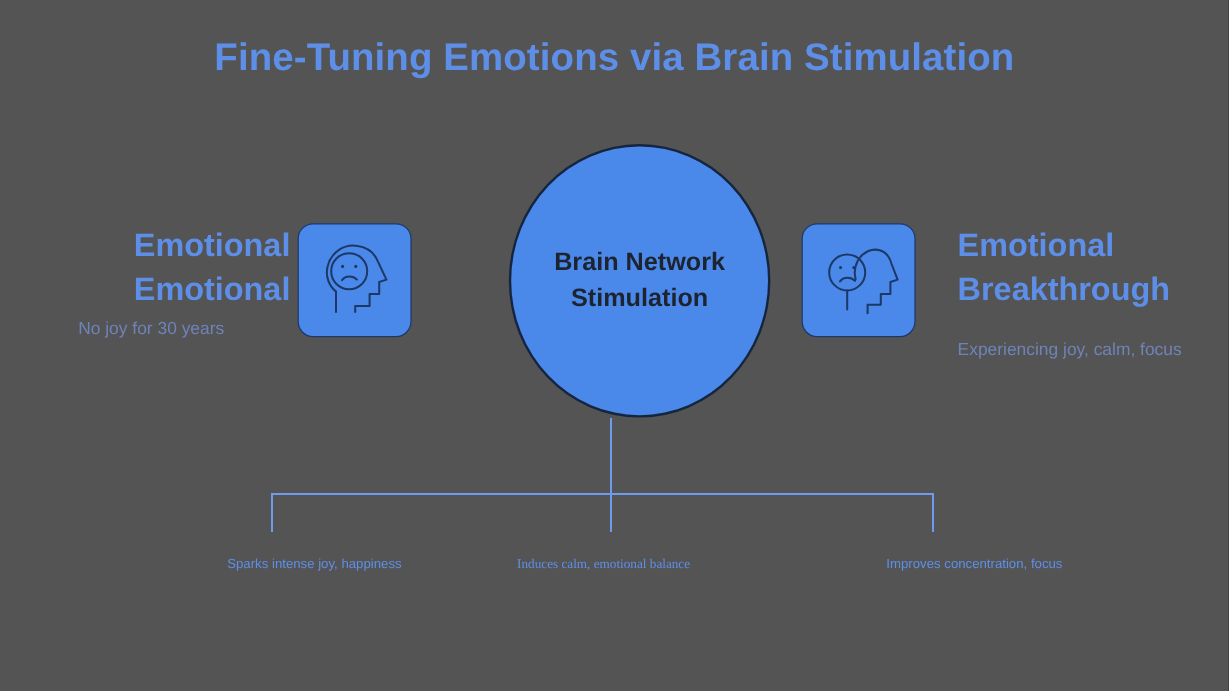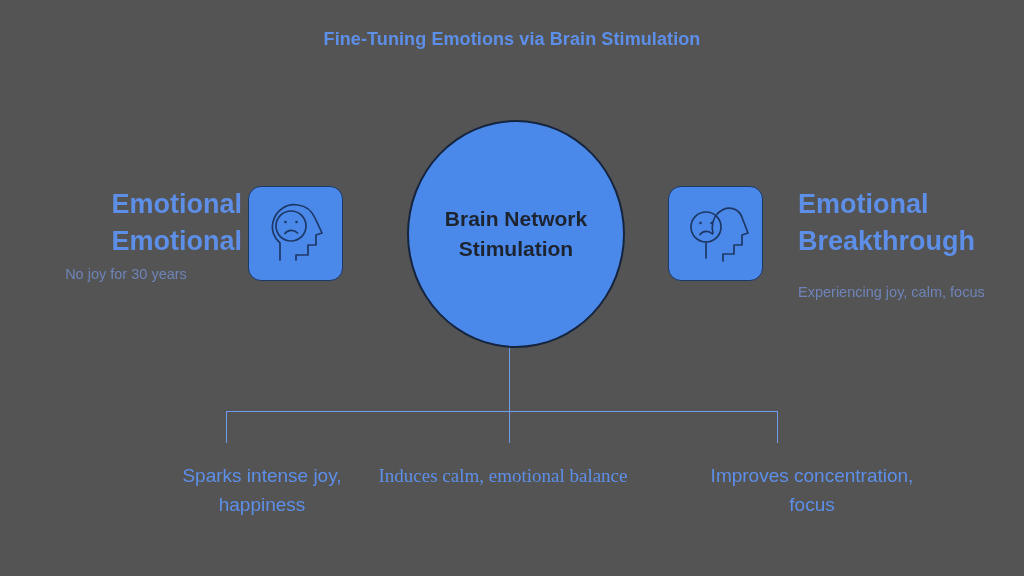--- a/index.html
+++ b/index.html
@@ -18,30 +18,30 @@
     -webkit-font-smoothing: antialiased;
   }
 
   
   #title {
     position: absolute;
     left: 0;
     top: 29px;
     width: 1024px;
     text-align: center;
-    font-size: 18px;
+    font-size: 32px;
     font-weight: bold;
     letter-spacing: 0.1px;
     color: #5E8FE8;
   }
 
   
   #center-node {
     position: absolute;
-    left: 407px;
+    left: 424px;
     top: 120px;
     width: 218px;
     height: 228px;
     border-radius: 50%;
     background: #4A89EA;
     border: 2px solid #16253f;
     box-sizing: border-box;
     display: flex;
     align-items: center;
     justify-content: center;
@@ -105,21 +105,21 @@
     height: 576px;
     pointer-events: none;
   }
 
   
   .branch-label {
     position: absolute;
     top: 462px;
     width: 250px;
     text-align: center;
-    font-size: 19px;
+    font-size: 11px;
     line-height: 1.5;
     color: #5E8FE8;
   }
   #branch-label-0 { left: 137px; }
   #branch-label-1 { left: 378px; font-family: Liberation Serif, serif; }
   #branch-label-2 { left: 687px; }
 </style>
 </head>
 <body>
 

